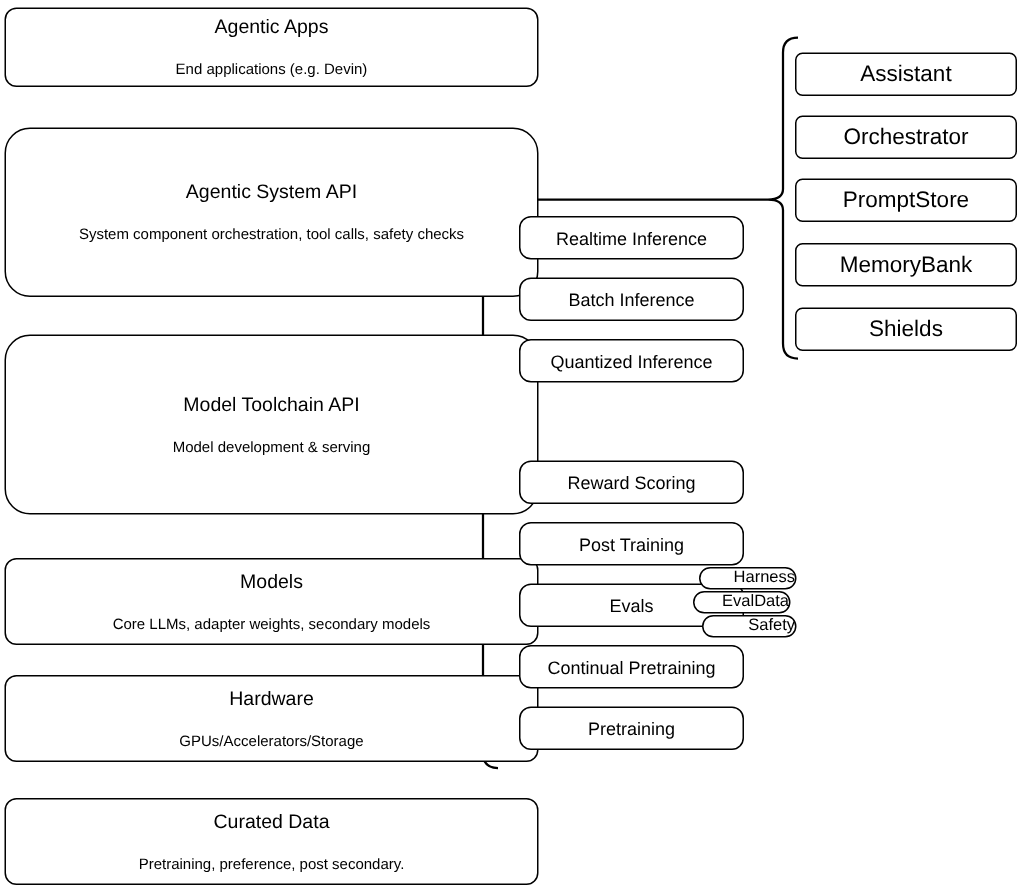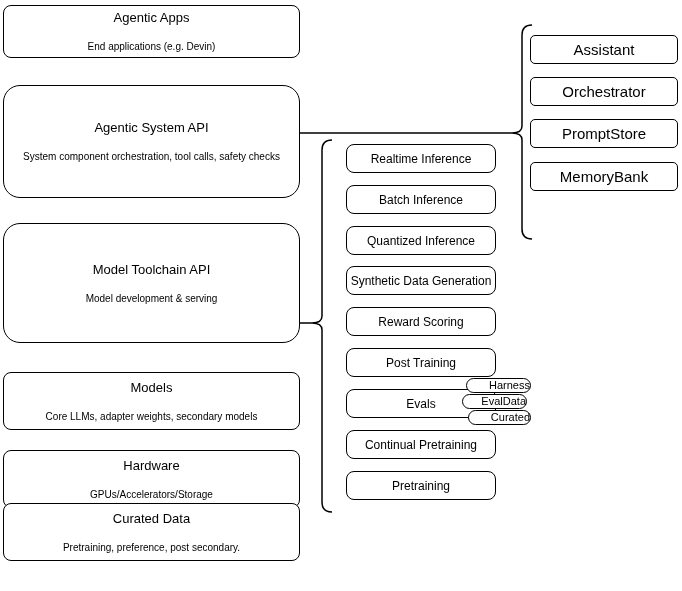--- a/index.html
+++ b/index.html
@@ -27,21 +27,21 @@
     background: #ffffff;
     border: 1.5px solid #000000;
     display: flex;
     flex-direction: column;
     align-items: center;
     justify-content: center;
     text-align: center;
   }
   .stack {
     left: 3px;
-    width: 297px;
+    width: 356px;
     border-radius: 8px;
   }
   .stack.api {
     border-radius: 17px;
   }
   .title {
     font-size: 13px;
     line-height: 16px;
     white-space: nowrap;
   }
@@ -112,36 +112,33 @@
   <div class="box stack" style="top:372px;height:58px">
     <div class="title">Models</div>
     <div class="subtitle">Core LLMs, adapter weights, secondary models</div>
   </div>
 
   <div class="box stack" style="top:450px;height:58px">
     <div class="title">Hardware</div>
     <div class="subtitle">GPUs/Accelerators/Storage</div>
   </div>
 
-  <div class="box stack" style="top:503px;height:58px">
+  <div class="box stack" style="top:532px;height:58px">
     <div class="title">Curated Data</div>
     <div class="subtitle">Pretraining, preference, post secondary.</div>
   </div>
 
   <div class="box mid" style="top:144px">
     <span>Realtime Inference</span>
   </div>
   <div class="box mid" style="top:185px">
     <span>Batch Inference</span>
   </div>
   <div class="box mid" style="top:226px">
     <span>Quantized Inference</span>
-  </div>
-  <div class="box mid" style="top:266px">
-    <span>Synthetic Data Generation</span>
   </div>
   <div class="box mid" style="top:307px">
     <span>Reward Scoring</span>
   </div>
   <div class="box mid" style="top:348px">
     <span>Post Training</span>
   </div>
   <div class="box mid" style="top:389px">
     <span>Evals</span>
   </div>
@@ -152,29 +149,32 @@
     <span>Pretraining</span>
   </div>
 
   <div class="pill" style="left:466px;top:378px;width:65px">
     <span>Harness</span>
   </div>
   <div class="pill" style="left:462px;top:394px;width:65px">
     <span>EvalData</span>
   </div>
   <div class="pill" style="left:468px;top:410px;width:63px">
-    <span>Curated</span>
+    <span>Safety</span>
   </div>
 
   <div class="box right" style="top:35px">
     <span>Assistant</span>
   </div>
   <div class="box right" style="top:77px">
     <span>Orchestrator</span>
   </div>
   <div class="box right" style="top:119px">
     <span>PromptStore</span>
   </div>
   <div class="box right" style="top:162px">
     <span>MemoryBank</span>
   </div>
+  <div class="box right" style="top:205px">
+    <span>Shields</span>
+  </div>
 
 </div>
 
 </body></html>

